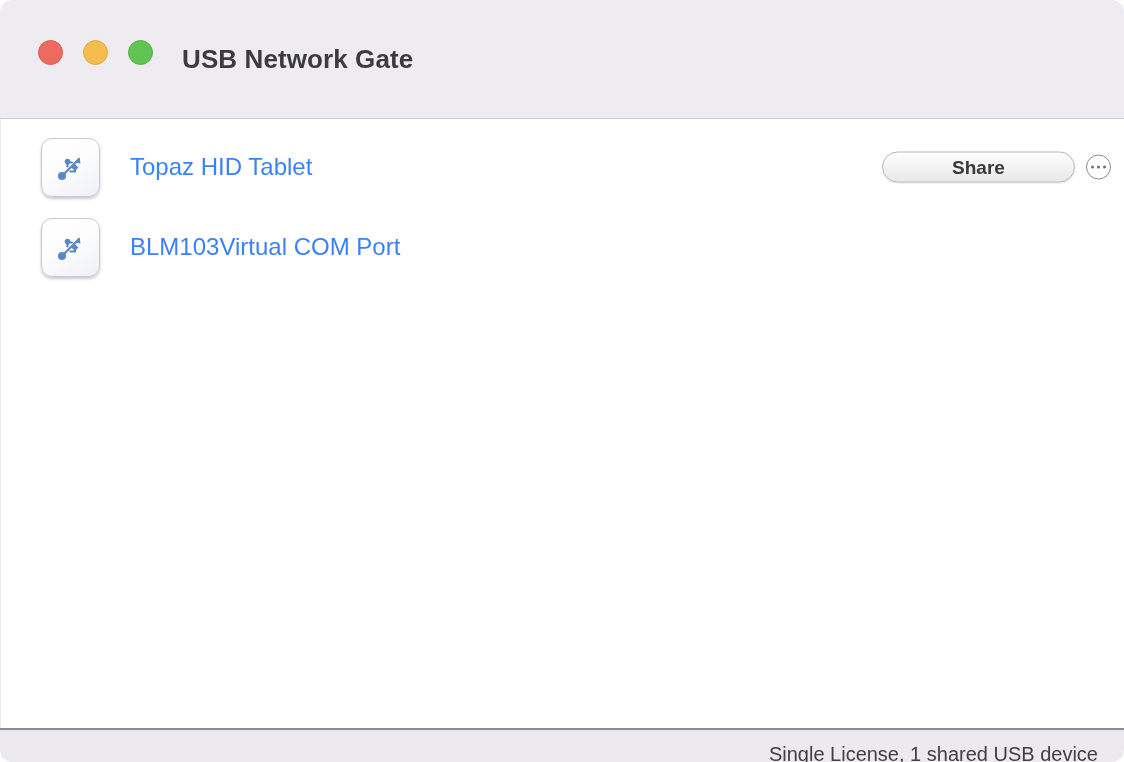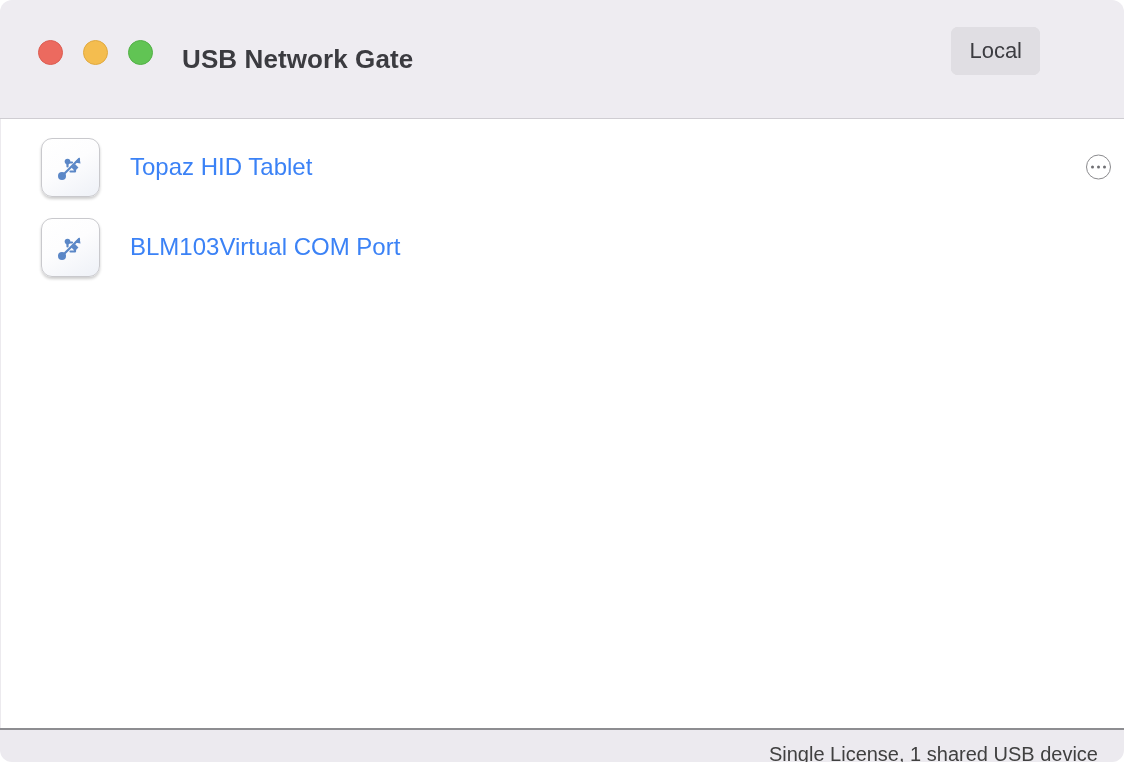--- a/index.html
+++ b/index.html
@@ -233,21 +233,20 @@
 
     <div class="traffic-lights">
       <div class="light close"></div>
       <div class="light min"></div>
       <div class="light max"></div>
     </div>
 
     <div class="window-title">USB Network Gate</div>
 
     <div class="segmented">
-      <div class="segment selected">Local</div>
     </div>
 
   </div>
 
   <div class="content">
 
 
     <div class="device-list">
 
       <div class="device-row">
@@ -259,20 +258,21 @@
               <polyline points="17.5,22.5 22,22.5 22,18.5"></polyline>
             </g>
             <circle cx="9" cy="27" r="4" fill="#5b87c7"></circle>
             <circle cx="14.5" cy="12.6" r="2.8" fill="#5b87c7"></circle>
             <rect x="19.4" y="16" width="5" height="5" fill="#5b87c7" transform="rotate(45 21.9 18.5)"></rect>
             <polygon points="26.5,8.5 27.5,14.5 21.5,13.5" fill="#5b87c7"></polygon>
           </svg>
         </div>
         <span class="device-name">Topaz HID Tablet</span>
 
+        <div class="share-button">Share</div>
 
         <div class="more-button">
           <span class="dot"></span>
           <span class="dot"></span>
           <span class="dot"></span>
         </div>
       </div>
 
       <div class="device-row">
         <div class="usb-icon">

